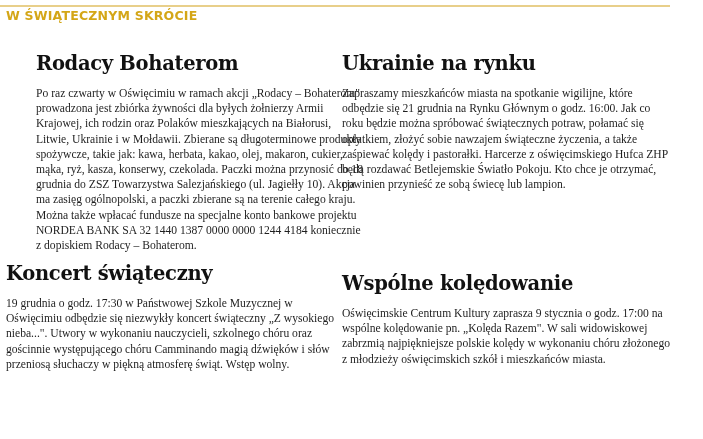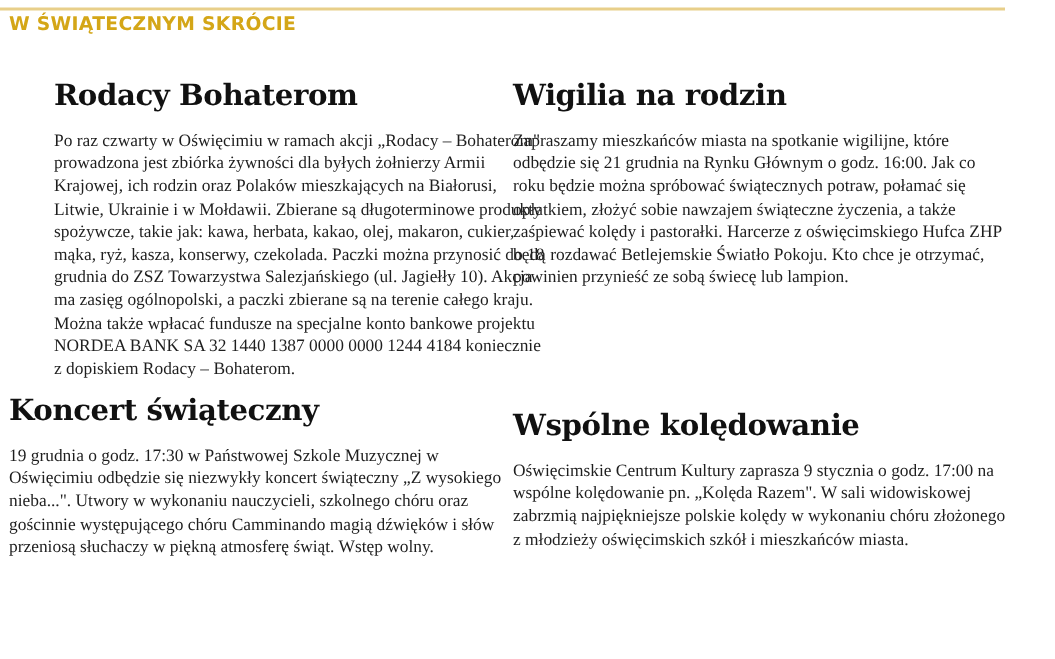--- a/index.html
+++ b/index.html
@@ -24,20 +24,20 @@
   <h2>Rodacy Bohaterom</h2>
   <p>Po raz czwarty w Oświęcimiu w ramach akcji „Rodacy – Bohaterom" prowadzona jest zbiórka żywności dla byłych żołnierzy Armii Krajowej, ich rodzin oraz Polaków mieszkających na Białorusi, Litwie, Ukrainie i w Mołdawii. Zbierane są długoterminowe produkty spożywcze, takie jak: kawa, herbata, kakao, olej, makaron, cukier, mąka, ryż, kasza, konserwy, czekolada. Paczki można przynosić do 18 grudnia do ZSZ Towarzystwa Salezjańskiego (ul. Jagiełły 10). Akcja ma zasięg ogólnopolski, a paczki zbierane są na terenie całego kraju. Można także wpłacać fundusze na specjalne konto bankowe projektu NORDEA BANK SA 32 1440 1387 0000 0000 1244 4184 koniecznie z dopiskiem Rodacy – Bohaterom.</p>
 </div>
 
 <div class="a2">
   <h2>Koncert świąteczny</h2>
   <p>19 grudnia o godz. 17:30 w Państwowej Szkole Muzycznej w Oświęcimiu odbędzie się niezwykły koncert świąteczny „Z wysokiego nieba...". Utwory w wykonaniu nauczycieli, szkolnego chóru oraz gościnnie występującego chóru Camminando magią dźwięków i słów przeniosą słuchaczy w piękną atmosferę świąt. Wstęp wolny.</p>
 </div>
 
 <div class="col col-right">
-  <h2>Wigilia na rodzin</h2>
+  <h2>Ukrainie na rynku</h2>
   <p>Zapraszamy mieszkańców miasta na spotkanie wigilijne, które odbędzie się 21 grudnia na Rynku Głównym o godz. 16:00. Jak co roku będzie można spróbować świątecznych potraw, połamać się opłatkiem, złożyć sobie nawzajem świąteczne życzenia, a także zaśpiewać kolędy i pastorałki. Harcerze z oświęcimskiego Hufca ZHP będą rozdawać Betlejemskie Światło Pokoju. Kto chce je otrzymać, powinien przynieść ze sobą świecę lub lampion.</p>
 </div>
 
 <div class="a4">
   <h2>Wspólne kolędowanie</h2>
   <p>Oświęcimskie Centrum Kultury zaprasza 9 stycznia o godz. 17:00 na wspólne kolędowanie pn. „Kolęda Razem". W sali widowiskowej zabrzmią najpiękniejsze polskie kolędy w wykonaniu chóru złożonego z młodzieży oświęcimskich szkół i mieszkańców miasta.</p>
 </div>
 
 </body></html>

